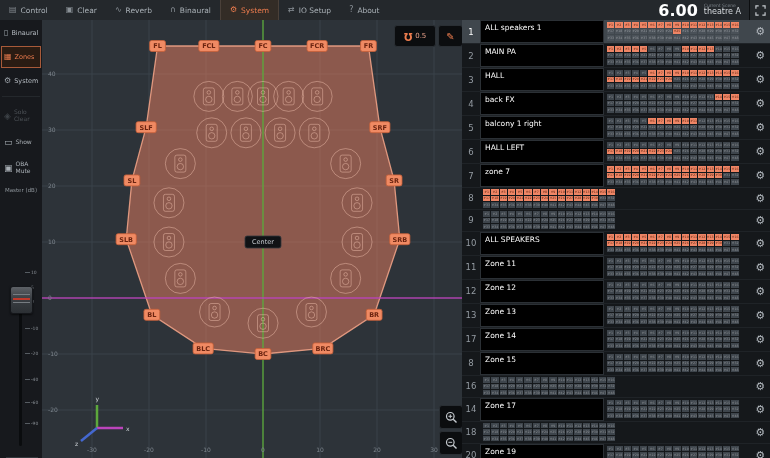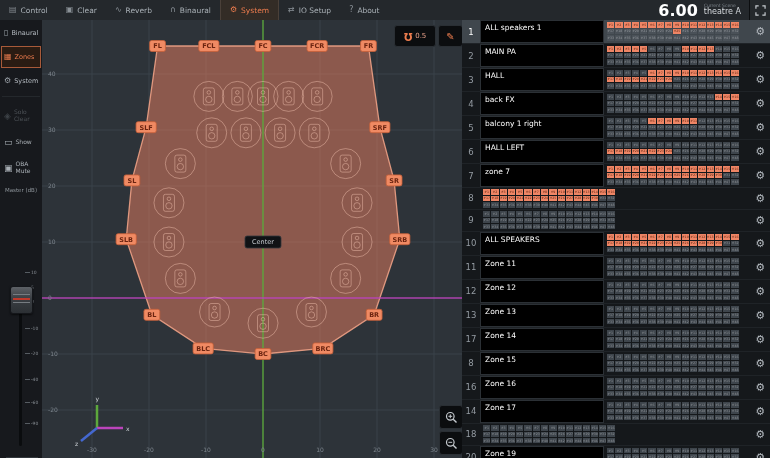--- a/index.html
+++ b/index.html
@@ -1241,21 +1241,20 @@
           <div class="zcell">#44</div>
           <div class="zcell">#45</div>
           <div class="zcell">#46</div>
           <div class="zcell">#47</div>
           <div class="zcell">#48</div>
         </div>
         <div class="zgear">⚙</div>
       </div>
       <div class="zrow">
         <div class="znum">16</div>
-        <input class="zname" value="Zone 16" style="">
         <div class="zgrid">
           <div class="zcell">#1</div>
           <div class="zcell">#2</div>
           <div class="zcell">#3</div>
           <div class="zcell">#4</div>
           <div class="zcell">#5</div>
           <div class="zcell">#6</div>
           <div class="zcell">#7</div>
           <div class="zcell">#8</div>
           <div class="zcell">#9</div>

